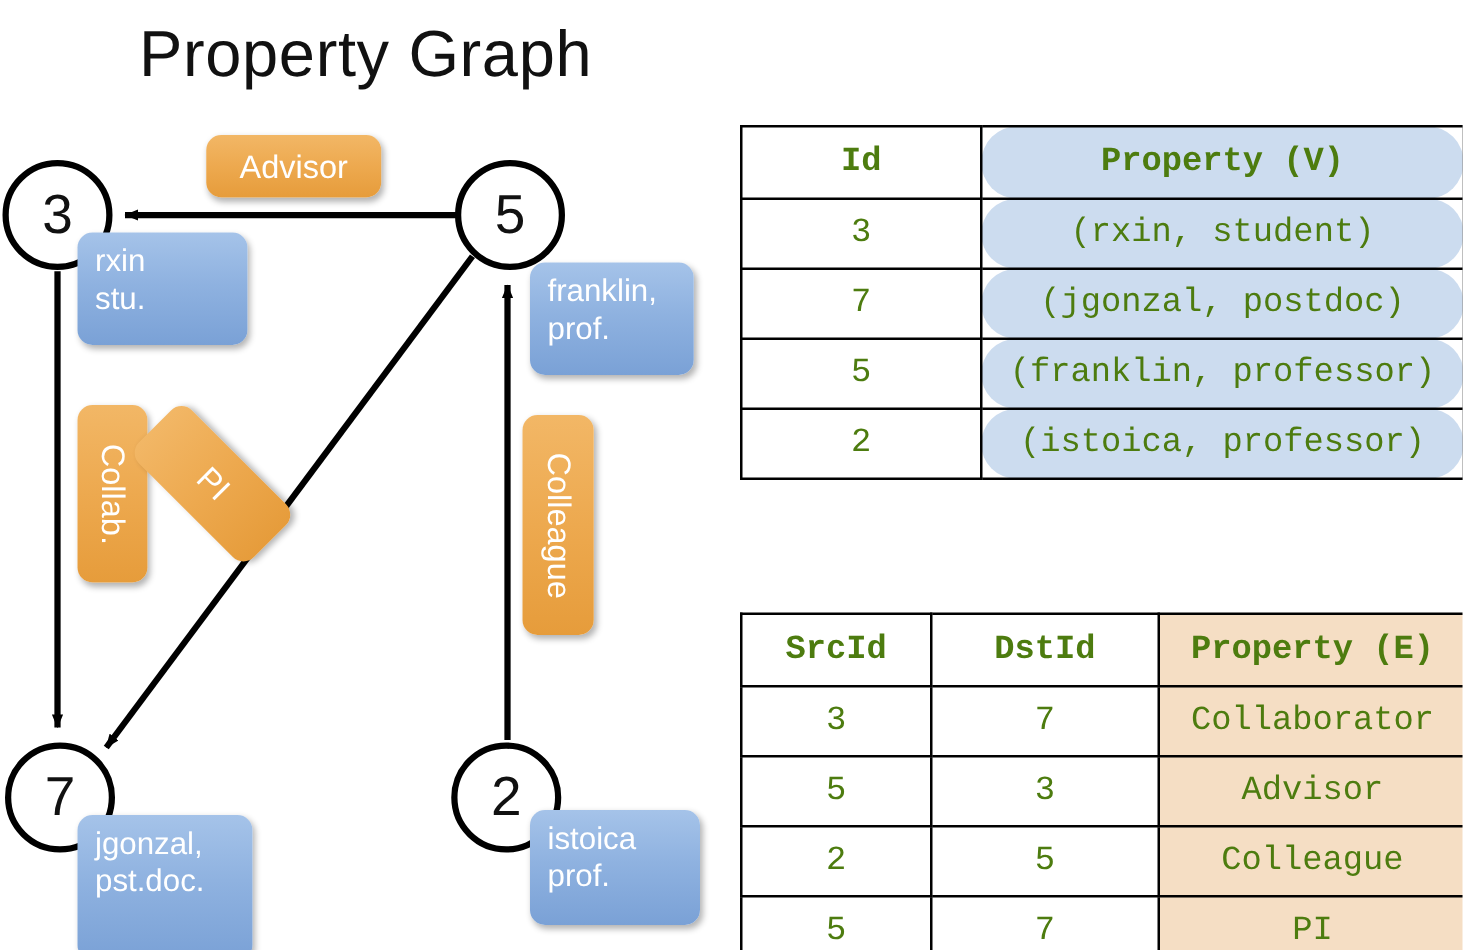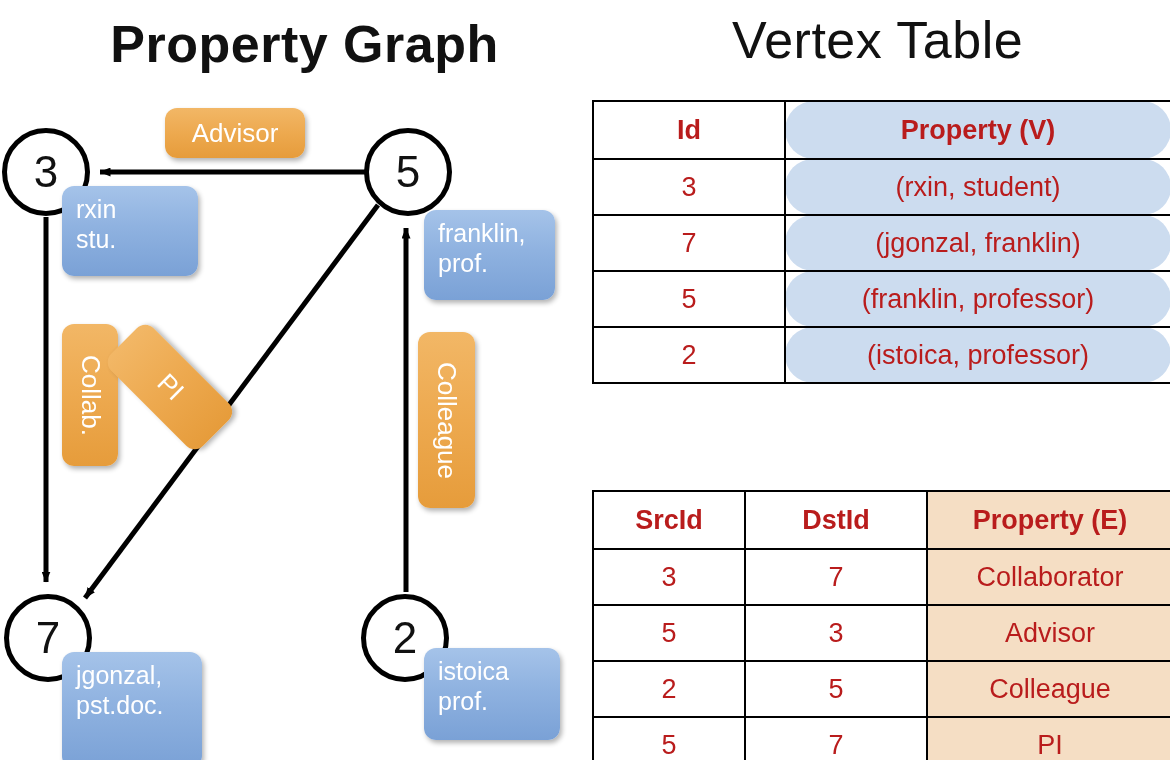--- a/index.html
+++ b/index.html
@@ -17,21 +17,21 @@
   .title{
     position:absolute;
     font-family:"Liberation Sans", sans-serif;
     font-weight:300;
     font-size:52px;
     letter-spacing:0.5px;
     color:#111;
     white-space:nowrap;
     text-align:center;
   }
-  #title-property-graph{left:12px;top:14px;width:585px;font-weight:bold;}
+  #title-property-graph{left:0;top:14px;width:585px;}
   #title-vertex-table{left:585px;top:10px;width:585px;}
   #title-edge-table{left:585px;top:402px;width:585px;}
 
   
   #graph-panel{position:absolute;left:0;top:0;width:585px;height:760px;}
   #graph-svg{position:absolute;left:0;top:0;width:585px;height:760px;}
 
   .node-circle{
     position:absolute;
     width:88px;height:88px;
@@ -101,24 +101,24 @@
   table.gtbl{
     position:absolute;
     border-collapse:collapse;
     table-layout:fixed;
     background:#fff;
   }
   table.gtbl td, table.gtbl th{
     border:2px solid #000;
     text-align:center;
     vertical-align:middle;
-    font-family:Liberation Sans, sans-serif;
+    font-family:Liberation Mono, monospace;
     font-weight:300;
     font-size:27px;
-    color:#b91c1c;
+    color:#4d7c0f;
     padding:0;
     height:54px;
   }
   table.gtbl th{font-weight:700;font-size:27px;height:56px;}
 
   
   #vertex-table{left:592px;top:100px;width:574px;}
   #vertex-table .col-id{width:190px;background:#ffffff;}
   #vertex-table .col-prop{width:384px;background:#ccdcef;border-radius:29px;}
 
@@ -127,21 +127,20 @@
   #edge-table .col-src{width:150px;background:#ffffff;}
   #edge-table .col-dst{width:180px;background:#ffffff;}
   #edge-table .col-eprop{width:244px;background:#f5dec4;}
 </style>
 </head>
 <body>
 
 <div class="stage">
 
   <div class="title" id="title-property-graph">Property Graph</div>
-  <div class="title" id="title-vertex-table">Vertex Table</div>
 
   <div id="graph-panel">
 
     <svg id="graph-svg" viewBox="0 0 585 760">
       <defs>
         <marker id="arrowhead" markerWidth="11" markerHeight="9" refX="10.5" refY="4.5" orient="auto" markerUnits="userSpaceOnUse">
           <path d="M0,0 L11,4.5 L0,9 z" fill="#000"></path>
         </marker>
       </defs>
 
@@ -213,21 +212,21 @@
         <th class="col-prop">Property (V)</th>
       </tr>
     </thead>
     <tbody>
       <tr>
         <td class="col-id">3</td>
         <td class="col-prop">(rxin, student)</td>
       </tr>
       <tr>
         <td class="col-id">7</td>
-        <td class="col-prop">(jgonzal, franklin)</td>
+        <td class="col-prop">(jgonzal, postdoc)</td>
       </tr>
       <tr>
         <td class="col-id">5</td>
         <td class="col-prop">(franklin, professor)</td>
       </tr>
       <tr>
         <td class="col-id">2</td>
         <td class="col-prop">(istoica, professor)</td>
       </tr>
     </tbody>

